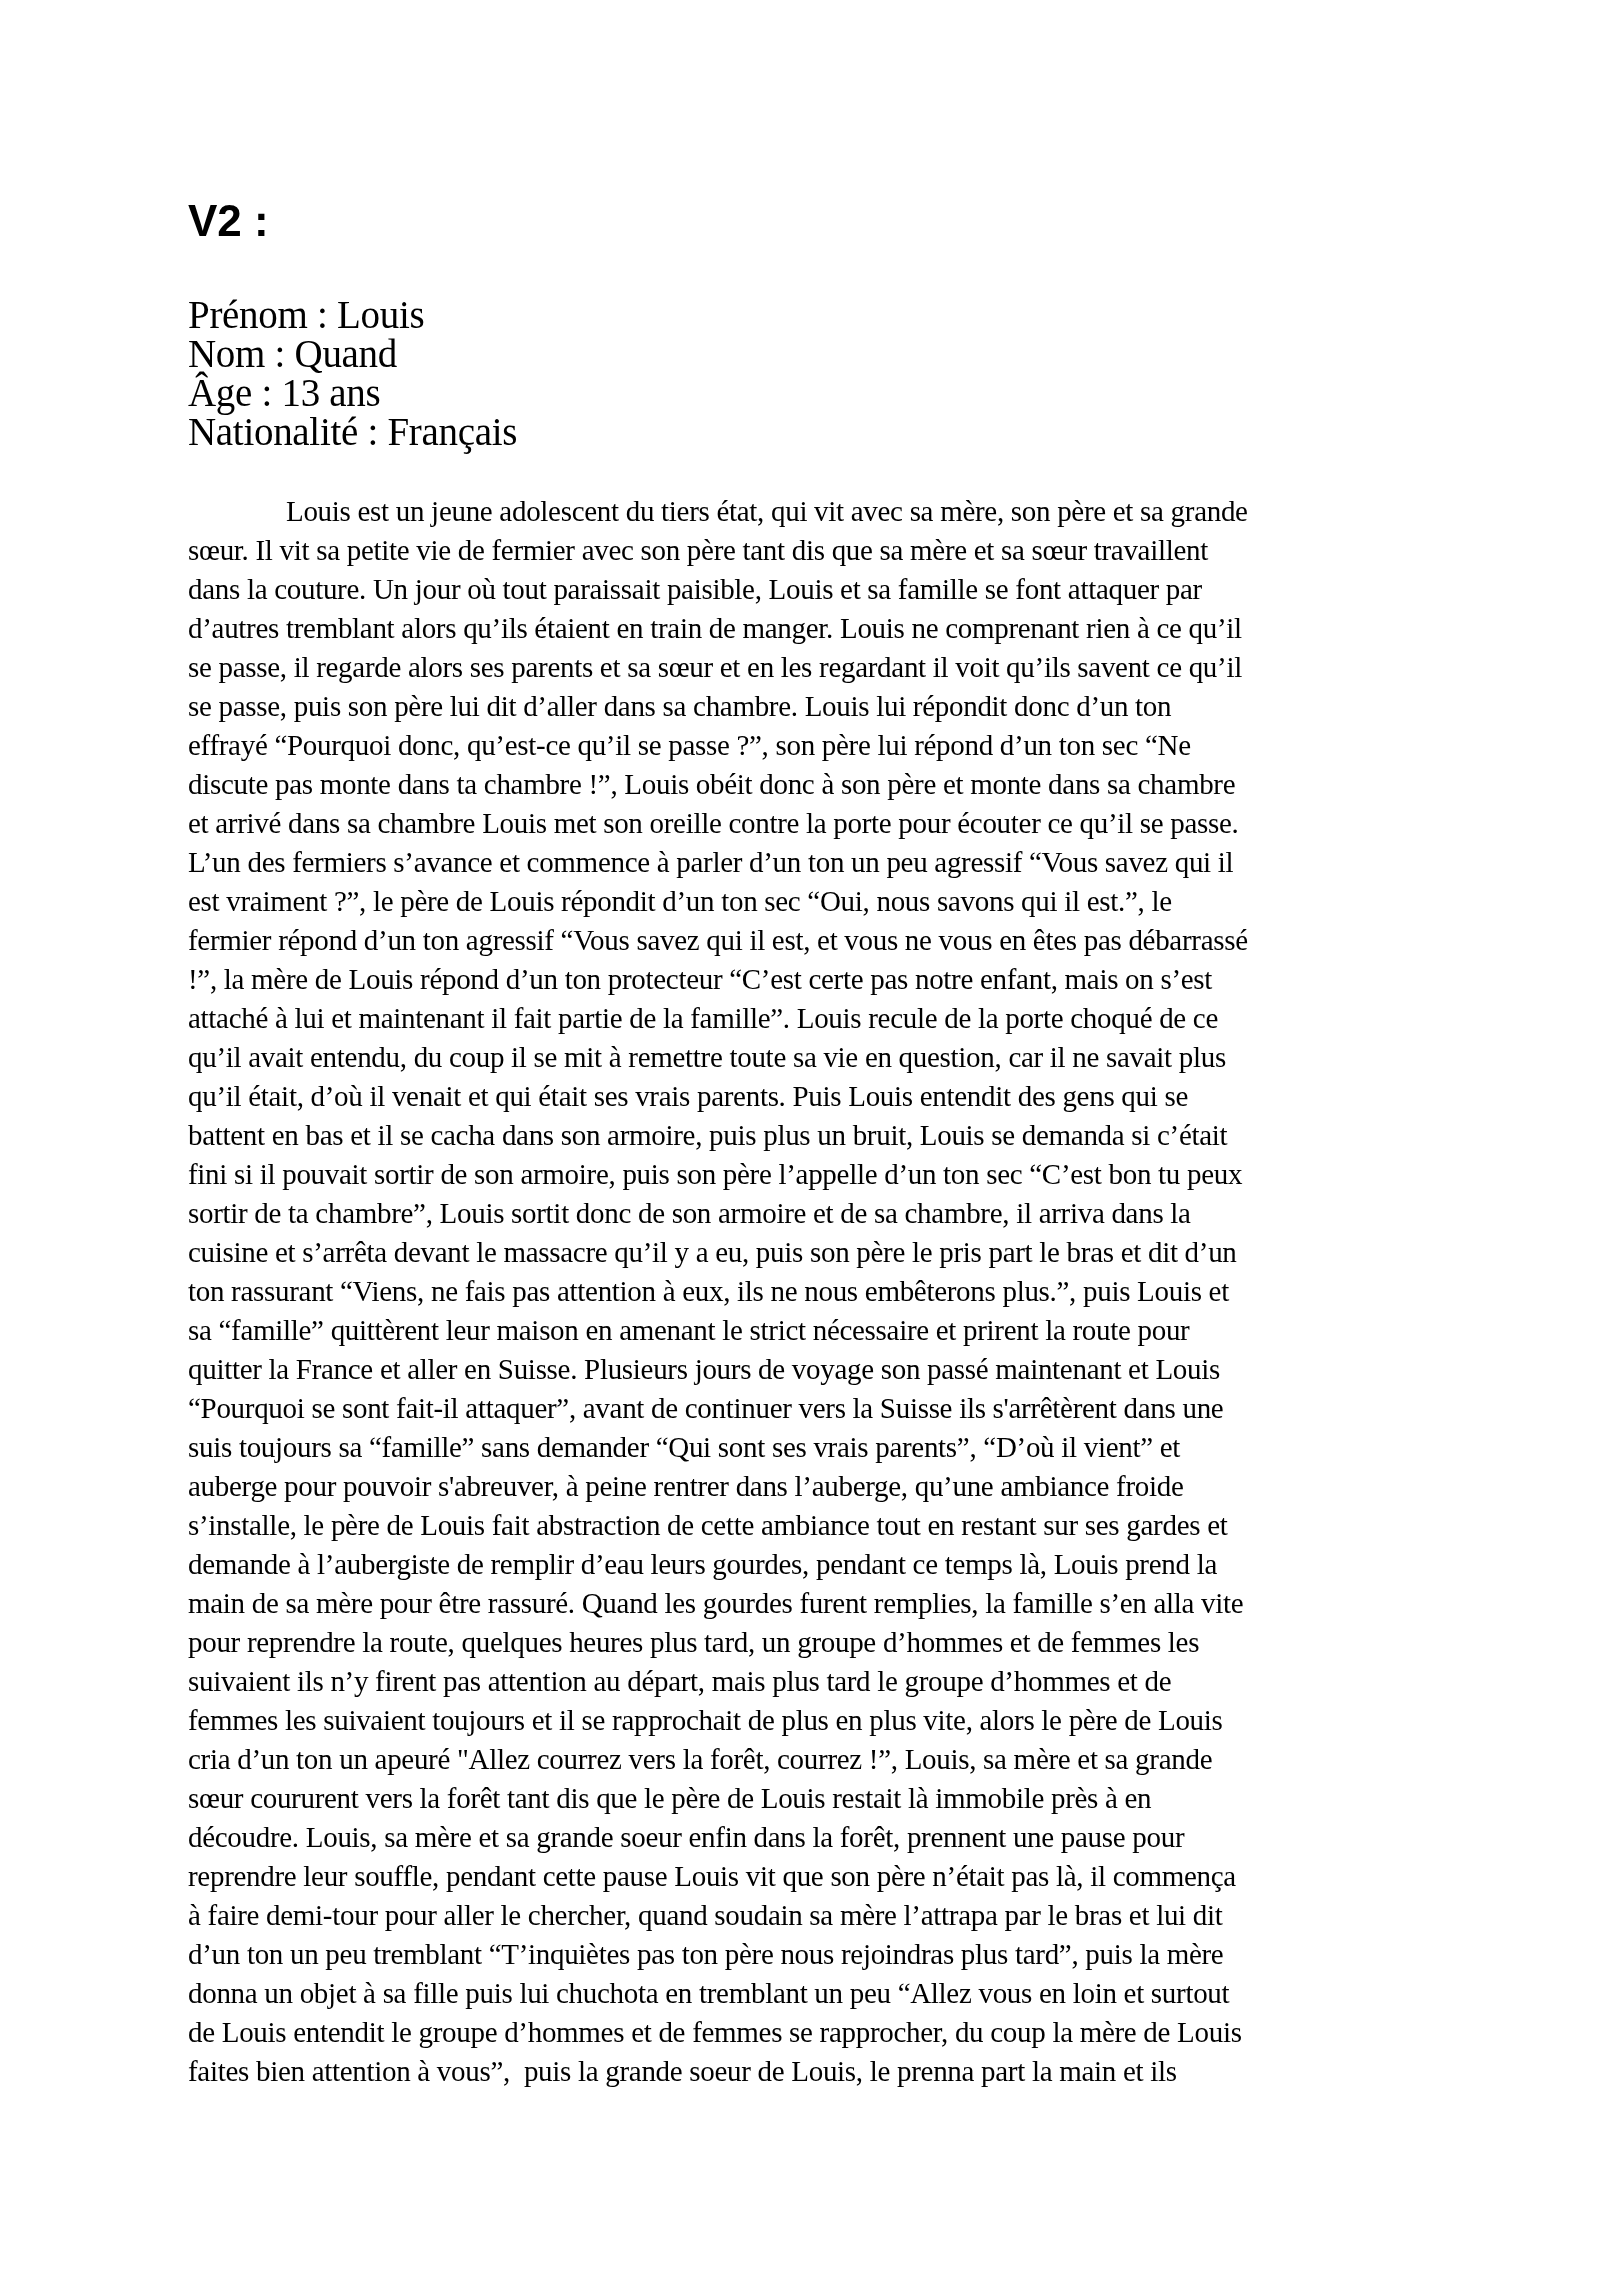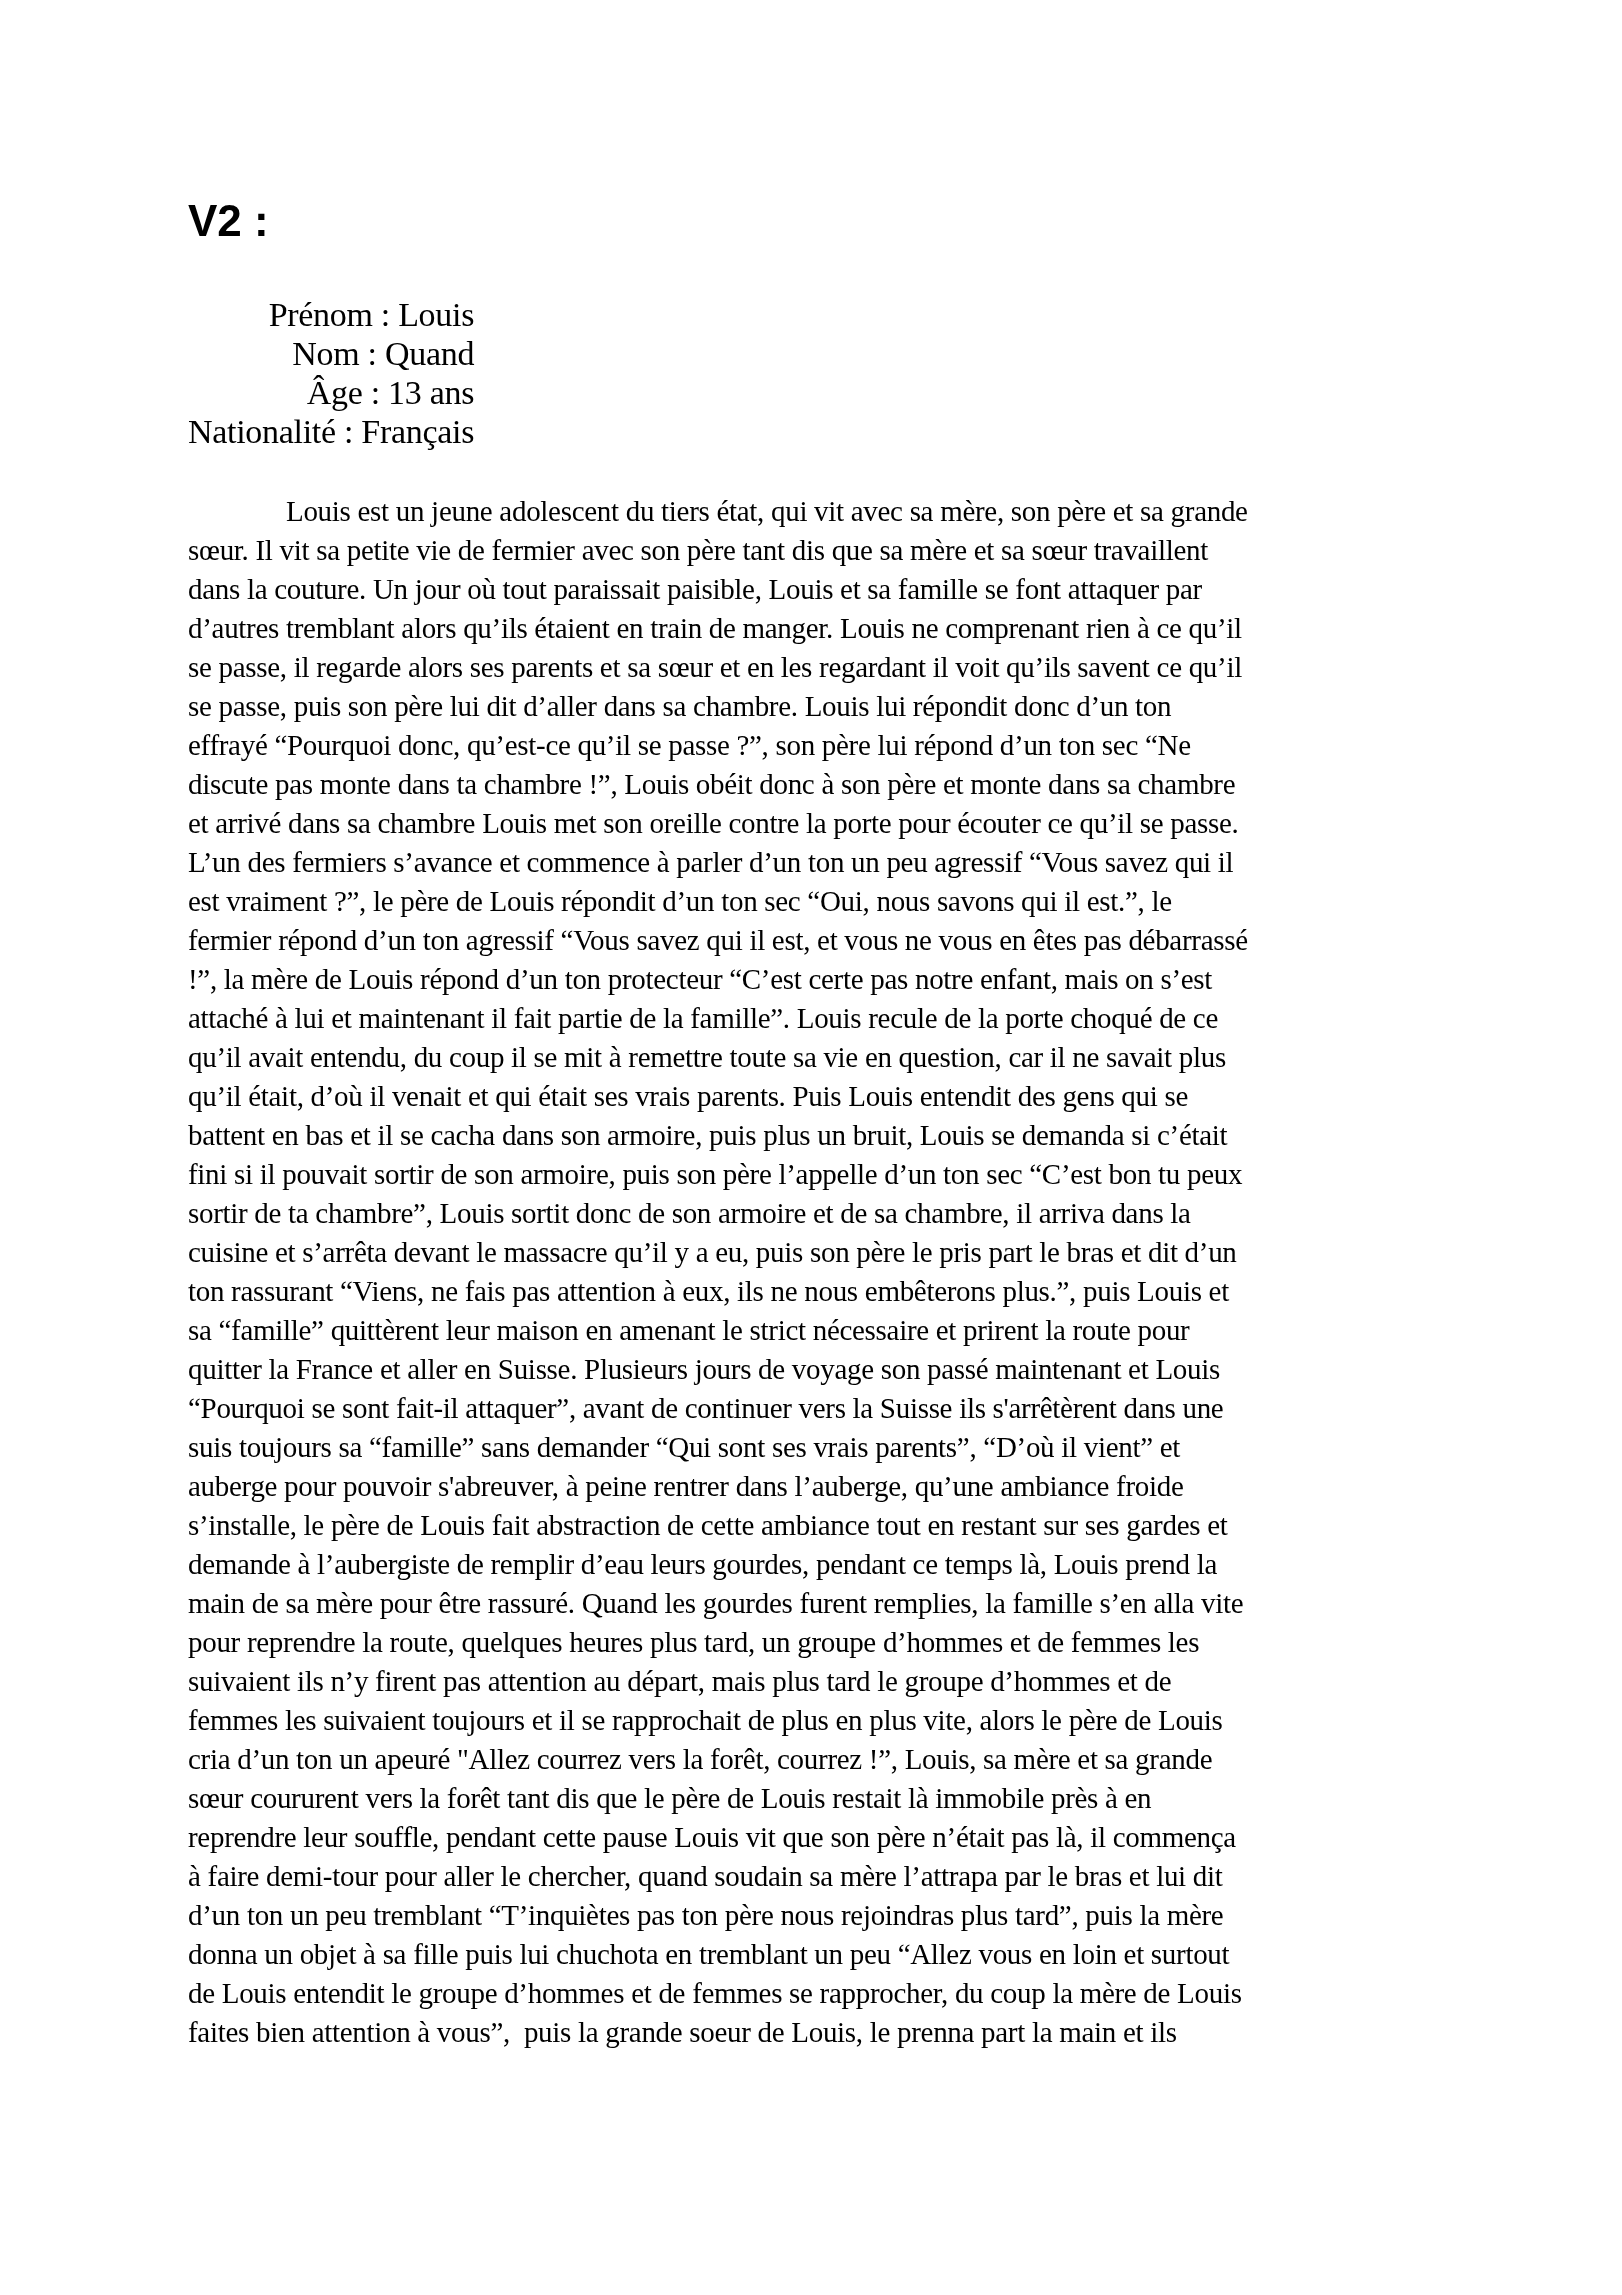--- a/index.html
+++ b/index.html
@@ -24,24 +24,23 @@
     font-family: "Liberation Sans", "DejaVu Sans", sans-serif;
     font-weight: 700;
     font-size: 44px;
     line-height: 50px;
     white-space: pre;
   }
   .info-block {
     position: absolute;
     top: 295px;
     left: 188px;
-    font-size: 34px;
+    font-size: 39px;
     line-height: 39px;
     letter-spacing: -0.3px;
-    text-align: right;
   }
   .story-block {
     position: absolute;
     top: 492px;
     left: 188px;
     width: 1252px;
     font-size: 29px;
     line-height: 39px;
     letter-spacing: -0.3px;
   }
@@ -94,20 +93,21 @@
       <div class="text-line">suis toujours sa “famille” sans demander “Qui sont ses vrais parents”, “D’où il vient” et</div>
       <div class="text-line">auberge pour pouvoir s'abreuver, à peine rentrer dans l’auberge, qu’une ambiance froide</div>
       <div class="text-line">s’installe, le père de Louis fait abstraction de cette ambiance tout en restant sur ses gardes et</div>
       <div class="text-line">demande à l’aubergiste de remplir d’eau leurs gourdes, pendant ce temps là, Louis prend la</div>
       <div class="text-line">main de sa mère pour être rassuré. Quand les gourdes furent remplies, la famille s’en alla vite</div>
       <div class="text-line">pour reprendre la route, quelques heures plus tard, un groupe d’hommes et de femmes les</div>
       <div class="text-line">suivaient ils n’y firent pas attention au départ, mais plus tard le groupe d’hommes et de</div>
       <div class="text-line">femmes les suivaient toujours et il se rapprochait de plus en plus vite, alors le père de Louis</div>
       <div class="text-line">cria d’un ton un apeuré "Allez courrez vers la forêt, courrez !”, Louis, sa mère et sa grande</div>
       <div class="text-line">sœur coururent vers la forêt tant dis que le père de Louis restait là immobile près à en</div>
+      <div class="text-line">découdre. Louis, sa mère et sa grande soeur enfin dans la forêt, prennent une pause pour</div>
       <div class="text-line">reprendre leur souffle, pendant cette pause Louis vit que son père n’était pas là, il commença</div>
       <div class="text-line">à faire demi-tour pour aller le chercher, quand soudain sa mère l’attrapa par le bras et lui dit</div>
       <div class="text-line">d’un ton un peu tremblant “T’inquiètes pas ton père nous rejoindras plus tard”, puis la mère</div>
       <div class="text-line">donna un objet à sa fille puis lui chuchota en tremblant un peu “Allez vous en loin et surtout</div>
       <div class="text-line">de Louis entendit le groupe d’hommes et de femmes se rapprocher, du coup la mère de Louis</div>
       <div class="text-line">faites bien attention à vous”,  puis la grande soeur de Louis, le prenna part la main et ils</div>
     </div>
 
 </div>
 

